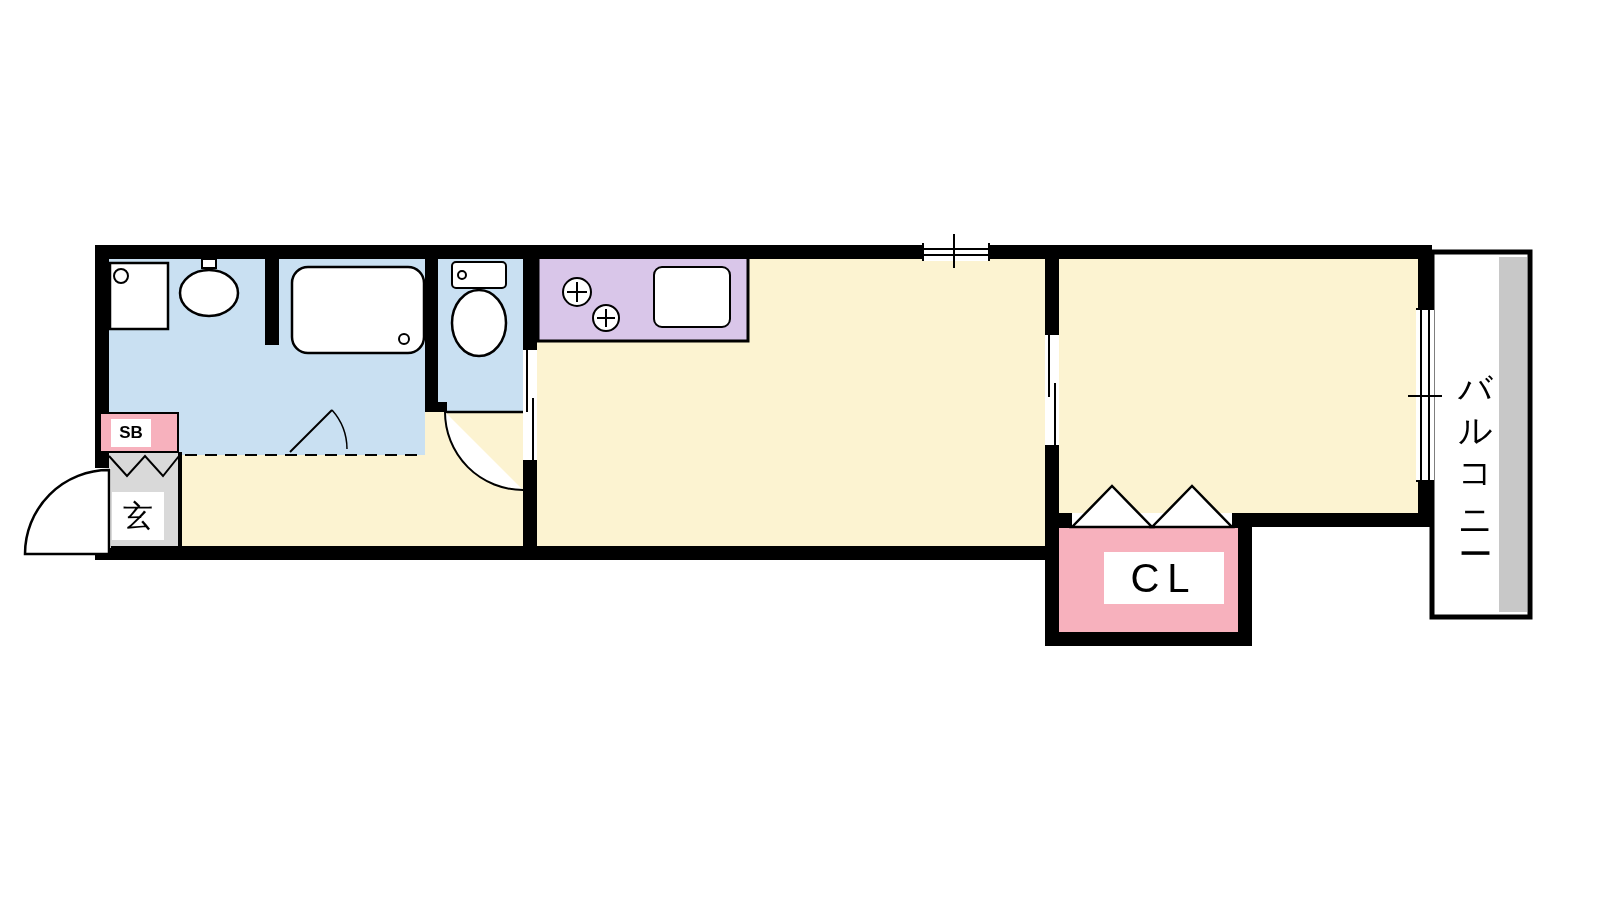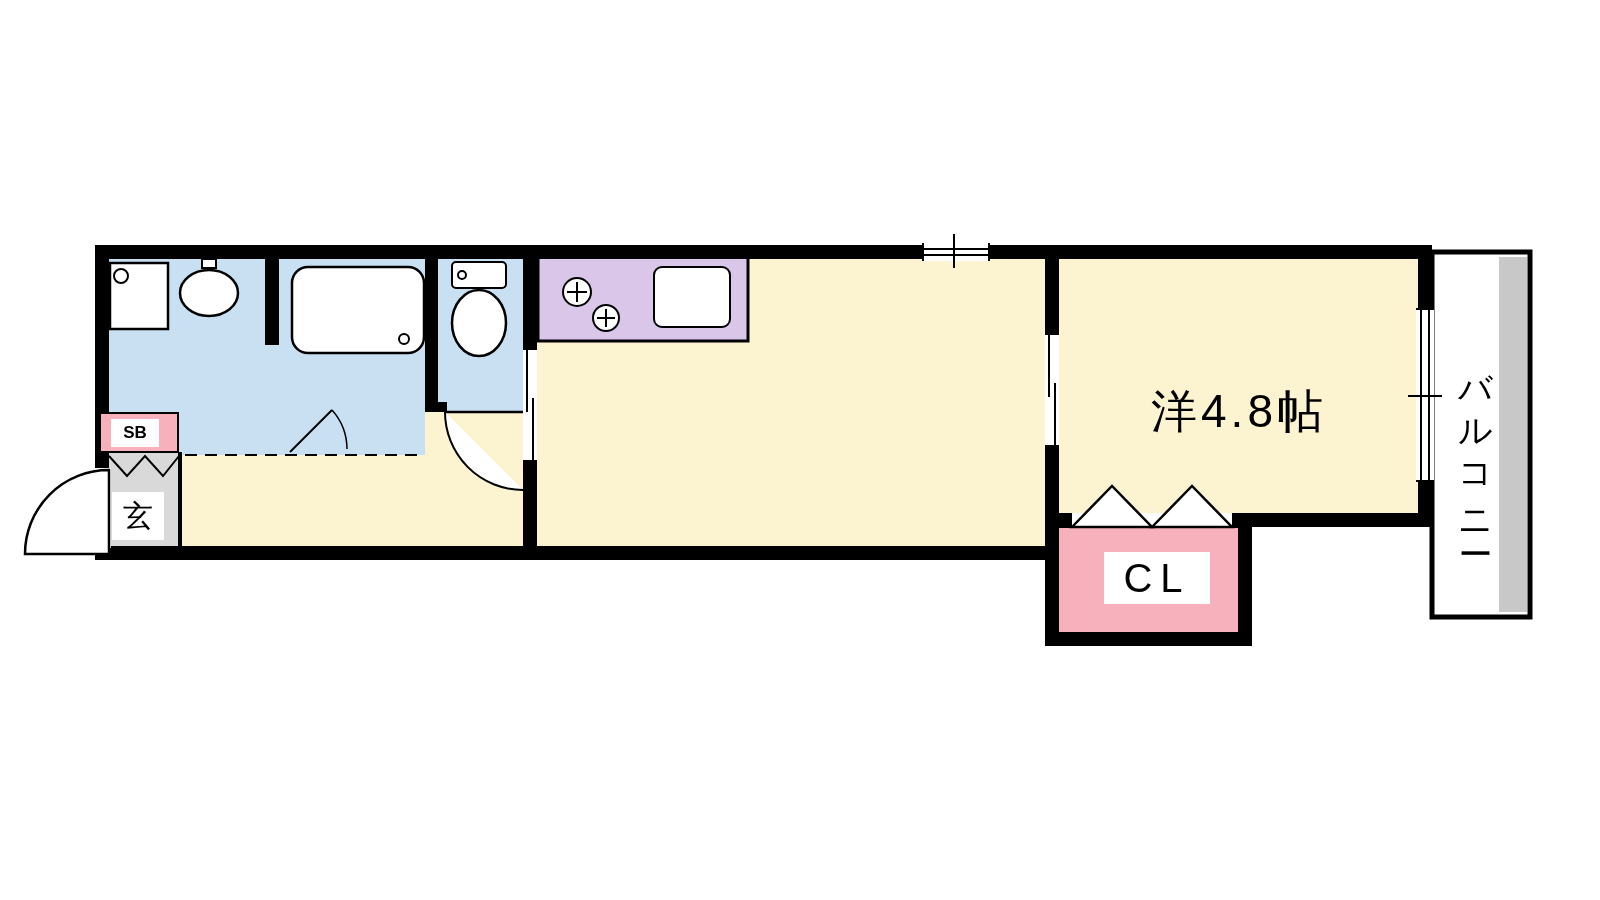--- a/index.html
+++ b/index.html
@@ -14,24 +14,24 @@
   .grayfill{fill:var(--gray,#D9D9D9);}
   .rail{fill:var(--rail,#C8C8C8);}
   .fixture{fill:#fff;stroke:#000;stroke-width:2.5;}
   .fixture-thin{fill:#fff;stroke:#000;stroke-width:2;}
   .thinline{stroke:#000;stroke-width:2;fill:none;}
   .doorline{stroke:#000;stroke-width:2.5;fill:none;}
   .whitegap{fill:#fff;}
   .label{position:absolute;color:var(--label_text,#000);white-space:nowrap;}
   .label-ldk{left:600px;top:383px;width:420px;height:56px;line-height:56px;text-align:center;font-size:46px;letter-spacing:6px;}
   .label-western{left:1060px;top:383px;width:358px;height:56px;line-height:56px;text-align:center;font-size:46px;letter-spacing:4px;}
-  .label-cl{left:1104px;top:552px;width:106px;height:52px;line-height:52px;text-align:center;font-size:40px;letter-spacing:8px;background:#fff;}
+  .label-cl{left:1104px;top:552px;width:120px;height:52px;line-height:52px;text-align:center;font-size:40px;letter-spacing:8px;background:#fff;}
   .label-balcony{left:1450px;top:292px;width:52px;height:310px;writing-mode:vertical-rl;text-orientation:mixed;font-size:34px;letter-spacing:8px;line-height:52px;text-align:center;}
   .label-entrance{left:112px;top:492px;width:52px;height:48px;line-height:48px;text-align:center;font-size:30px;background:#fff;}
-  .label-sb{left:111px;top:419px;width:48px;height:28px;line-height:28px;text-align:center;font-size:17px;font-weight:bold;background:#fff;}
+  .label-sb{left:111px;top:419px;width:40px;height:28px;line-height:28px;text-align:center;font-size:17px;font-weight:bold;background:#fff;}
 </style>
 </head>
 <body>
 
 <div class="stage">
   <svg width="1600" height="900" viewBox="0 0 1600 900">
 
     <g>
       <rect class="floor" x="109" y="259" width="414" height="287"></rect>
       <rect class="floor" x="537" y="259" width="508" height="287"></rect>
@@ -141,18 +141,17 @@
 
     <g>
       <line class="thinline" x1="1059" y1="527" x2="1238" y2="527"></line>
       <path d="M1072 527 L1112 486 L1152 527 Z" fill="#fff" stroke="#000" stroke-width="2.5"></path>
       <path d="M1152 527 L1192 486 L1232 527 Z" fill="#fff" stroke="#000" stroke-width="2.5"></path>
     </g>
 
     <rect class="pinkfill" x="100" y="413" width="78" height="39" stroke="#000" stroke-width="2"></rect>
   </svg>
 
-  <div class="label label-western">洋4.8帖</div>
   <div class="label label-cl">CL</div>
   <div class="label label-balcony">バルコニー</div>
   <div class="label label-entrance">玄</div>
   <div class="label label-sb">SB</div>
 </div>
 
 </body></html>

